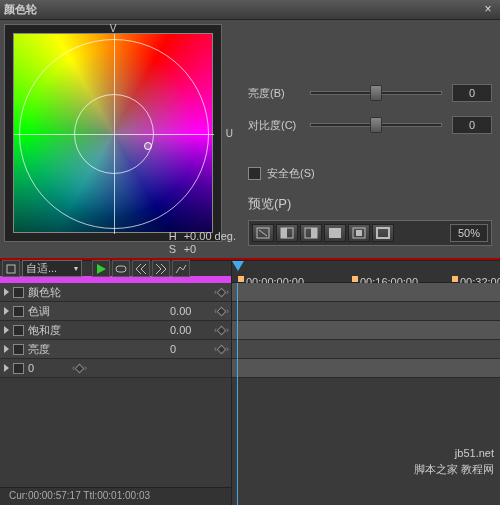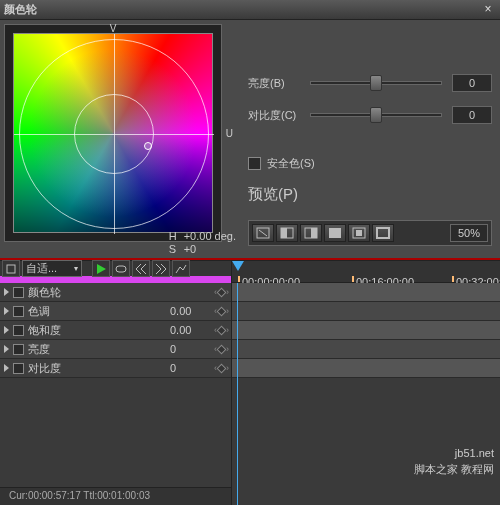--- a/index.html
+++ b/index.html
@@ -29,21 +29,21 @@
 .ctrl-panel{flex:1;padding:12px 8px;display:flex;flex-direction:column;gap:14px}
 .srow{display:flex;align-items:center;gap:6px}
 .srow .lbl{width:56px;font-size:11px}
 .slider{flex:1;height:18px;position:relative;display:flex;align-items:center}
 .track{height:4px;flex:1;background:#2a2a2a;border:1px solid #666;position:relative}
 .thumb{position:absolute;width:12px;height:16px;background:linear-gradient(#888,#555);border:1px solid #333;top:-7px;left:50%;transform:translateX(-50%);border-radius:2px}
 .nval{width:40px;height:18px;background:#2a2a2a;border:1px solid #666;text-align:center;line-height:16px;margin-left:4px}
 .chk-row{display:flex;align-items:center;gap:6px;margin-top:18px}
 .chk{width:13px;height:13px;border:1px solid #888;background:#2a2a2a}
 .prev-area{margin-top:auto}
-.prev-lbl{font-size:15px;margin-bottom:16px}
+.prev-lbl{font-size:13px;margin-bottom:7px}
 .prev-bar{display:flex;gap:2px;align-items:center;background:#333;border:1px solid #666;padding:3px}
 .pbtn{width:22px;height:18px;background:linear-gradient(#555,#3a3a3a);border:1px solid #222;display:flex;align-items:center;justify-content:center}
 .pbtn svg{width:14px;height:12px}
 .pct{width:38px;height:18px;background:#2a2a2a;border:1px solid #666;text-align:center;line-height:16px;margin-left:auto}
 .lower{flex:1;display:flex;background:#3a3a3a;border-top:1px solid #222}
 .tree-side{width:232px;display:flex;flex-direction:column;border-right:1px solid #222}
 .tool-row{height:22px;background:#353535;display:flex;align-items:center;padding:0 2px;gap:2px;border-bottom:7px solid #d946ef}
 .tsel{flex:0 0 60px;height:17px;background:#2a2a2a;border:1px solid #666;display:flex;align-items:center;padding:0 3px;font-size:10px}
 .tsel .dd{margin-left:auto;font-size:8px}
 .tbtn{width:18px;height:17px;background:#353535;border:1px solid #555;display:flex;align-items:center;justify-content:center}
@@ -58,21 +58,21 @@
 .pval{width:40px;text-align:left;font-size:11px}
 .kf{display:flex;gap:1px;align-items:center}
 .kf i{width:7px;height:7px;transform:rotate(45deg);border:1px solid #888;background:#333}
 .kf b{font-size:9px;color:#888;font-weight:normal}
 .tree-fill{flex:1;background:#3a3a3a}
 .cur-row{height:18px;padding:2px 9px;font-size:10px;color:#aaa;background:#333;border-top:1px solid #222}
 .def-row{height:30px;padding:4px;background:#3a3a3a}
 .def-btn{height:20px;padding:0 10px;background:linear-gradient(#555,#3f3f3f);border:1px solid #222;display:inline-flex;align-items:center}
 .timeline{flex:1;display:flex;flex-direction:column;position:relative}
 .tl-ruler{height:22px;background:#333;border-bottom:1px solid #222;position:relative;display:flex;align-items:flex-end;font-size:9px;color:#999}
-.tl-ruler .tick{position:absolute;bottom:0;border-left:2px solid #fdba74;height:6px;padding-left:2px}
+.tl-ruler .tick{position:absolute;bottom:0;border-left:6px solid #fdba74;height:6px;padding-left:2px}
 .tl-ruler .cursor{position:absolute;left:0;top:0;width:0;height:0;border-left:6px solid transparent;border-right:6px solid transparent;border-top:10px solid #4ae}
 .tl-body{flex:1;position:relative;background:#3a3a3a}
 .tl-row{height:19px;border-bottom:1px solid #2a2a2a;background:#555}
 .tl-row.dark{background:#484848}
 .tl-cursor-line{position:absolute;left:5px;top:0;bottom:0;width:1px;background:#4ae}
 .watermark{position:absolute;right:6px;bottom:28px;color:rgba(255,255,255,.35);font-size:13px;text-align:right;line-height:16px;pointer-events:none}
 </style>
 </head>
 <body>
 
@@ -255,21 +255,20 @@
             <span class="pval">0</span>
             <div class="kf">
               <b>‹</b>
               <i></i>
               <b>›</b>
             </div>
           </div>
           <div class="prow">
             <div class="tri"></div>
             <div class="pchk"></div>
-            <span class="pname">对比度</span>
             <span class="pval">0</span>
             <div class="kf">
               <b>‹</b>
               <i></i>
               <b>›</b>
             </div>
           </div>
         </div>
 
    <div class="tree-fill"></div>

